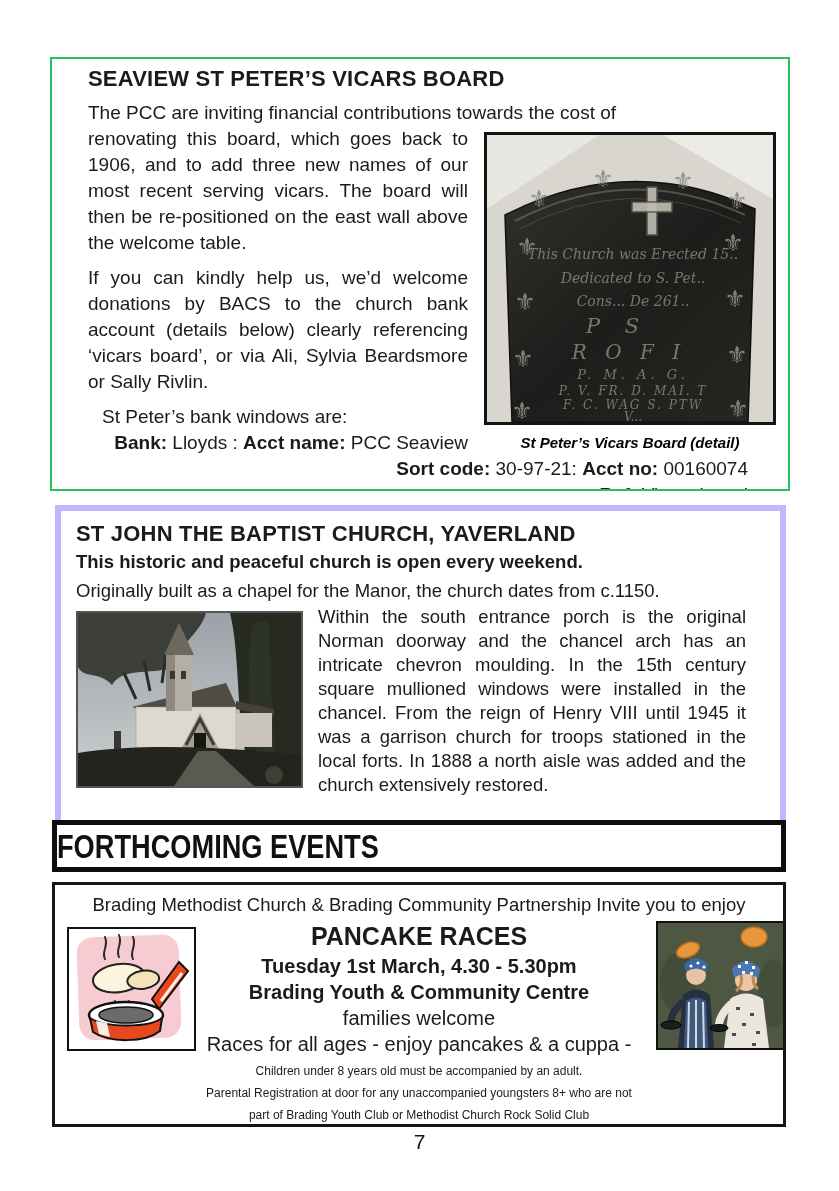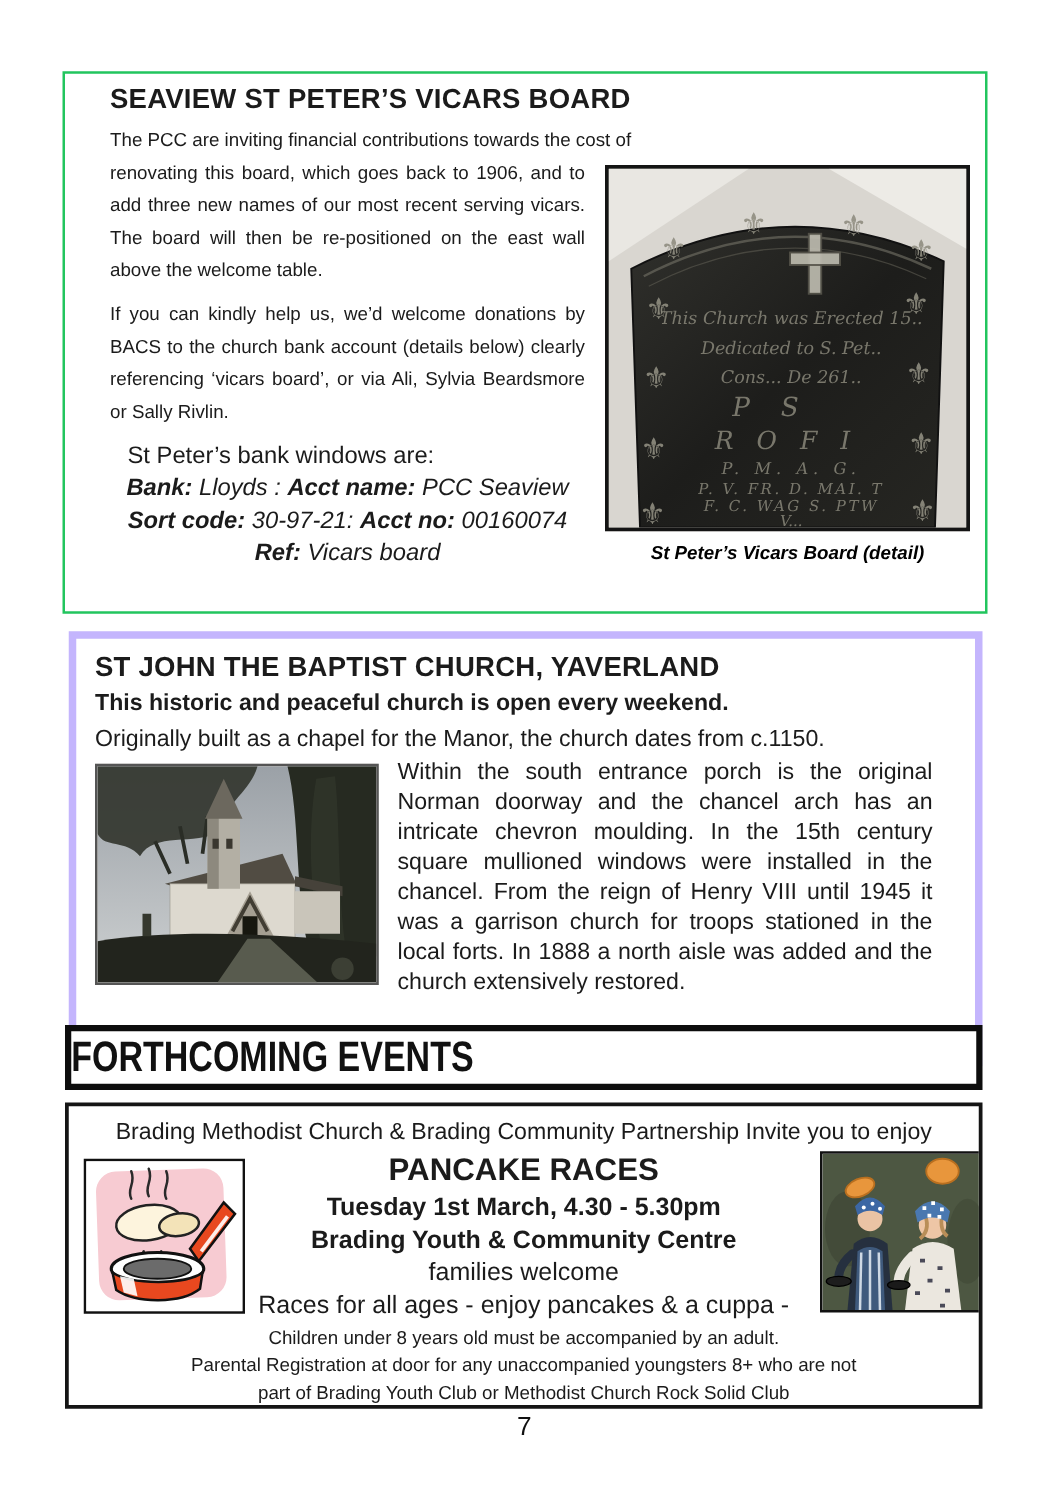--- a/index.html
+++ b/index.html
@@ -5,27 +5,27 @@
 <style>
   html,body{margin:0;padding:0;background:#ffffff;}
   .page{position:relative;width:839px;height:1191px;background:#ffffff;
         font-family:"Liberation Sans",sans-serif;color:#1b1b1b;overflow:hidden;}
   .box{position:absolute;background:#fff;box-sizing:border-box;}
 
   
   #box-vicars{left:50px;top:57px;width:740px;height:434px;border:2px solid #22c55e;
               padding:0 40px 8px 36px;overflow:hidden;}
   .sec-title{font-size:22px;font-weight:bold;margin:7px 0 8px;letter-spacing:.2px;}
-  .body-text{font-size:15px;line-height:26px;text-align:justify;margin:0 0 9px;}
+  .body-text{font-size:19px;line-height:26px;text-align:justify;margin:0 0 9px;}
   .vicars-fig{float:right;width:292px;margin:5px -28px 2px 16px;text-align:center;}
   .img-frame{border:3px solid #141414;line-height:0;background:#dedcd6;}
   .img-frame svg{display:block;}
   .figcap{font-size:15px;font-weight:bold;font-style:italic;margin-top:9px;color:#000000;}
   .bank-intro{font-size:19px;line-height:26px;margin:0 0 0 14px;}
-  .bank-line{font-size:19px;line-height:26px;margin:0;text-align:center;font-style:italic;}
+  .bank-line{font-size:19px;line-height:26px;margin:0;text-align:right;}
   .b{font-weight:bold;}
 
   
   #box-stjohn{left:55px;top:505px;width:731px;height:348px;border:6px solid #c4b5fd;
               padding:4px 34px 6px 15px;overflow:hidden;}
   #box-stjohn .sec-title{margin:6px 0 4px;}
   .sub-bold{font-size:18.5px;font-weight:bold;margin:0 0 6px;}
   #box-stjohn .body-text{font-size:18.5px;line-height:24px;margin:0 0 4px;}
   .stjohn-fig{float:left;width:227px;margin:5px 15px 2px 0;}
   .stjohn-fig .img-frame{border:2px solid #555;}
@@ -41,21 +41,21 @@
                text-align:center;overflow:hidden;}
   .invite{font-size:18.5px;line-height:24px;margin:8px 12px 2px;}
   .pan-art{position:absolute;left:12px;top:42px;width:125px;height:120px;
            border:2px solid #111;background:#fff;line-height:0;}
   .race-photo{position:absolute;left:601px;top:36px;width:128px;height:125px;
               border:2px solid #111;line-height:0;}
   .pc-center{margin:0 148px;}
   .pc-title{font-size:25px;font-weight:bold;line-height:30px;margin:4px 0 2px;}
   .pc-line-bold{font-size:20px;font-weight:bold;line-height:26px;margin:0;}
   .pc-line{font-size:20px;line-height:26px;margin:0;}
-  .pc-note{font-size:15px;line-height:22px;margin:0 20px;}
+  .pc-note{font-size:12px;line-height:22px;margin:0 20px;}
   .pc-notes{margin-top:3px;}
 
   .page-number{position:absolute;top:1130px;left:0;width:100%;
                text-align:center;font-size:21px;color:#111;}
 
   .serifline{font-family:"DejaVu Serif",serif;font-style:italic;}
 </style>
 </head>
 <body>
 

